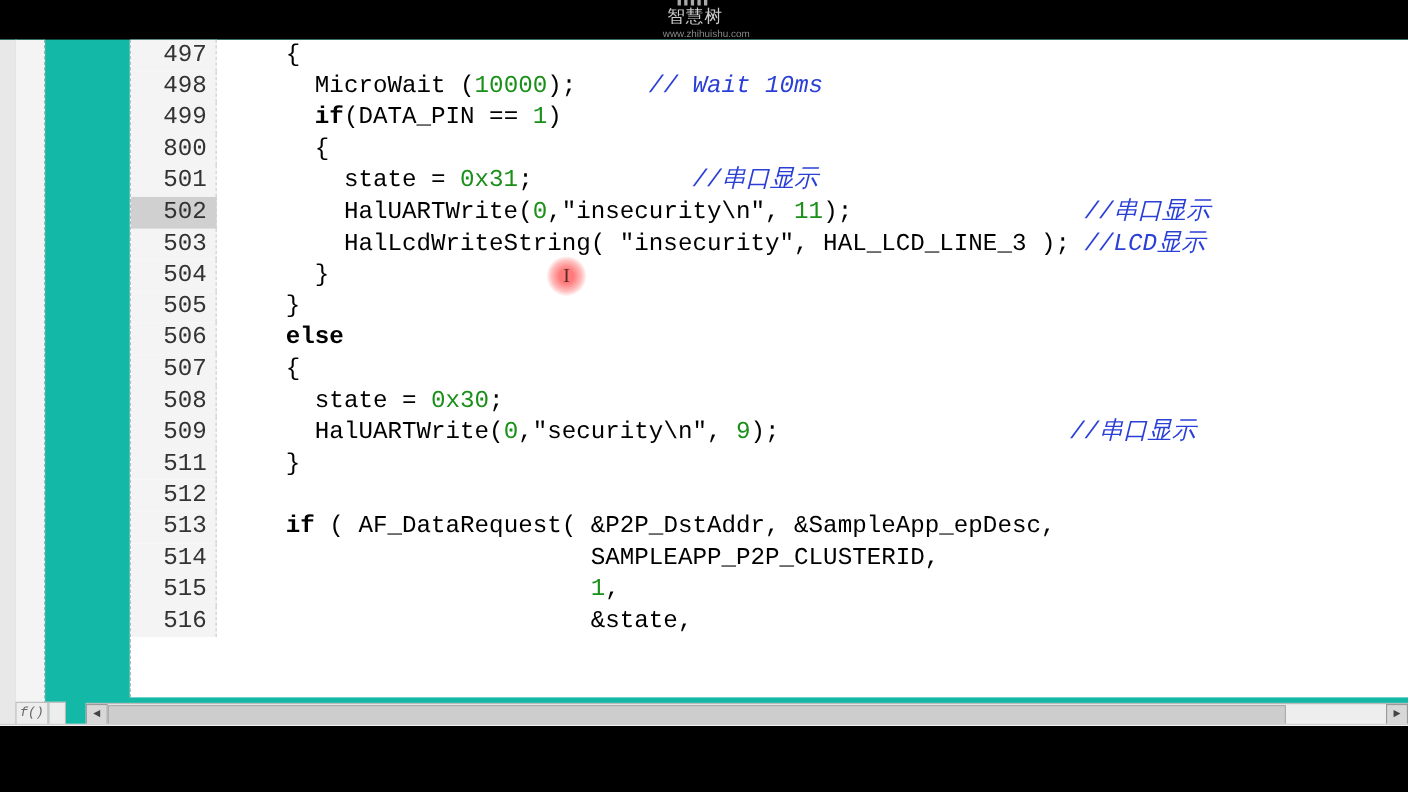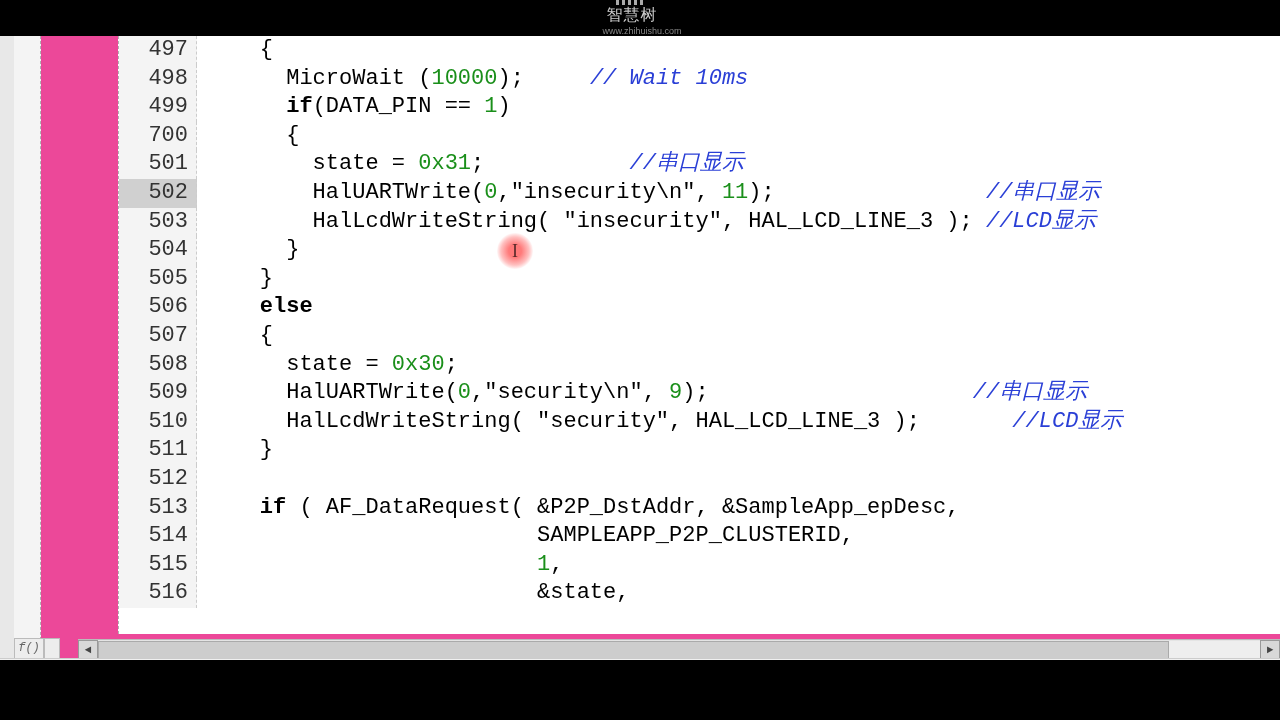--- a/index.html
+++ b/index.html
@@ -36,21 +36,21 @@
   }
   .topbar .b1 { height: 6px; }
   .topbar .b2 { height: 14px; }
   .topbar .b3 { height: 8px; }
   .topbar .b4 { height: 16px; }
   .topbar .b5 { height: 10px; }
   .brand-text { color:#ccc; letter-spacing:1px; font-weight:300; }
   .brand-sub { font-size:9px; color:#888; margin-left:20px; }
 
   .editor-wrap {
-    background: #ec4899;
+    background: #14b8a6;
     height: calc(720px - 36px - 60px);
     position: relative;
     overflow: hidden;
   }
 
   .leftedge {
     position: absolute;
     top: 0; left: 0; bottom: 0;
     width: 14px;
     background: #e8e8e8;
@@ -210,21 +210,21 @@
       </div>
       <div class="line">
         <div class="num">498</div>
         <div class="txt"><span>      MicroWait (</span><span class="num-lit">10000</span><span>);     </span><span class="cmt">// Wait 10ms</span></div>
       </div>
       <div class="line">
         <div class="num">499</div>
         <div class="txt"><span>      </span><span class="kw">if</span><span>(DATA_PIN == </span><span class="num-lit">1</span><span>)</span></div>
       </div>
       <div class="line">
-        <div class="num">700</div>
+        <div class="num">800</div>
         <div class="txt"><span>      {</span></div>
       </div>
       <div class="line">
         <div class="num">501</div>
         <div class="txt"><span>        state = </span><span class="num-lit">0x31</span><span>;           </span><span class="cmt">//串口显示</span></div>
       </div>
       <div class="line highlight">
         <div class="num">502</div>
         <div class="txt"><span>        HalUARTWrite(</span><span class="num-lit">0</span><span>,"insecurity\n", </span><span class="num-lit">11</span><span>);                </span><span class="cmt">//串口显示</span></div>
       </div>
@@ -248,24 +248,20 @@
         <div class="num">507</div>
         <div class="txt"><span>    {</span></div>
       </div>
       <div class="line">
         <div class="num">508</div>
         <div class="txt"><span>      state = </span><span class="num-lit">0x30</span><span>;</span></div>
       </div>
       <div class="line">
         <div class="num">509</div>
         <div class="txt"><span>      HalUARTWrite(</span><span class="num-lit">0</span><span>,"security\n", </span><span class="num-lit">9</span><span>);                    </span><span class="cmt">//串口显示</span></div>
-      </div>
-      <div class="line">
-        <div class="num">510</div>
-        <div class="txt"><span>      HalLcdWriteString( "security", HAL_LCD_LINE_3 );       </span><span class="cmt">//LCD显示</span></div>
       </div>
       <div class="line">
         <div class="num">511</div>
         <div class="txt"><span>    }</span></div>
       </div>
       <div class="line">
         <div class="num">512</div>
         <div class="txt"><span></span></div>
       </div>
       <div class="line">

